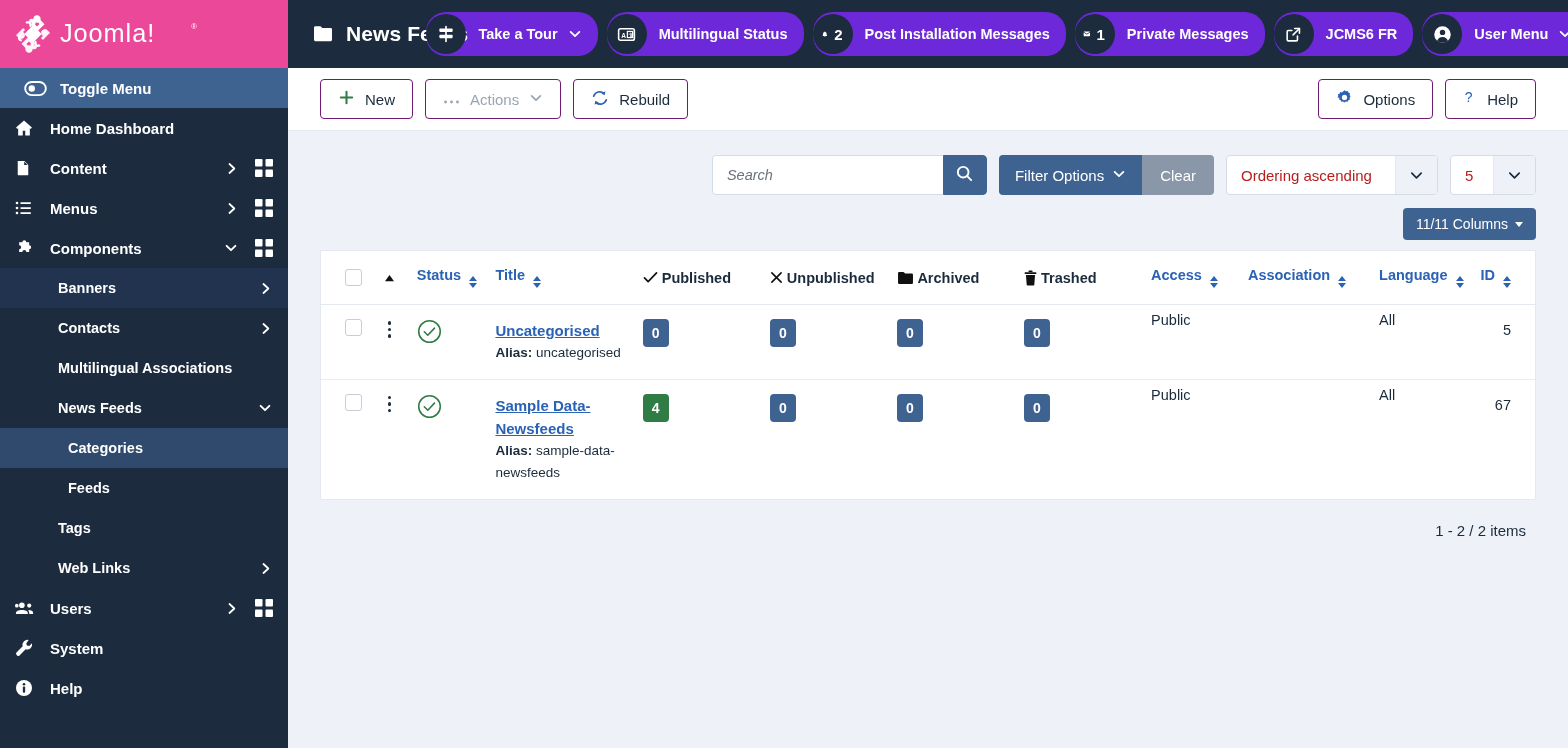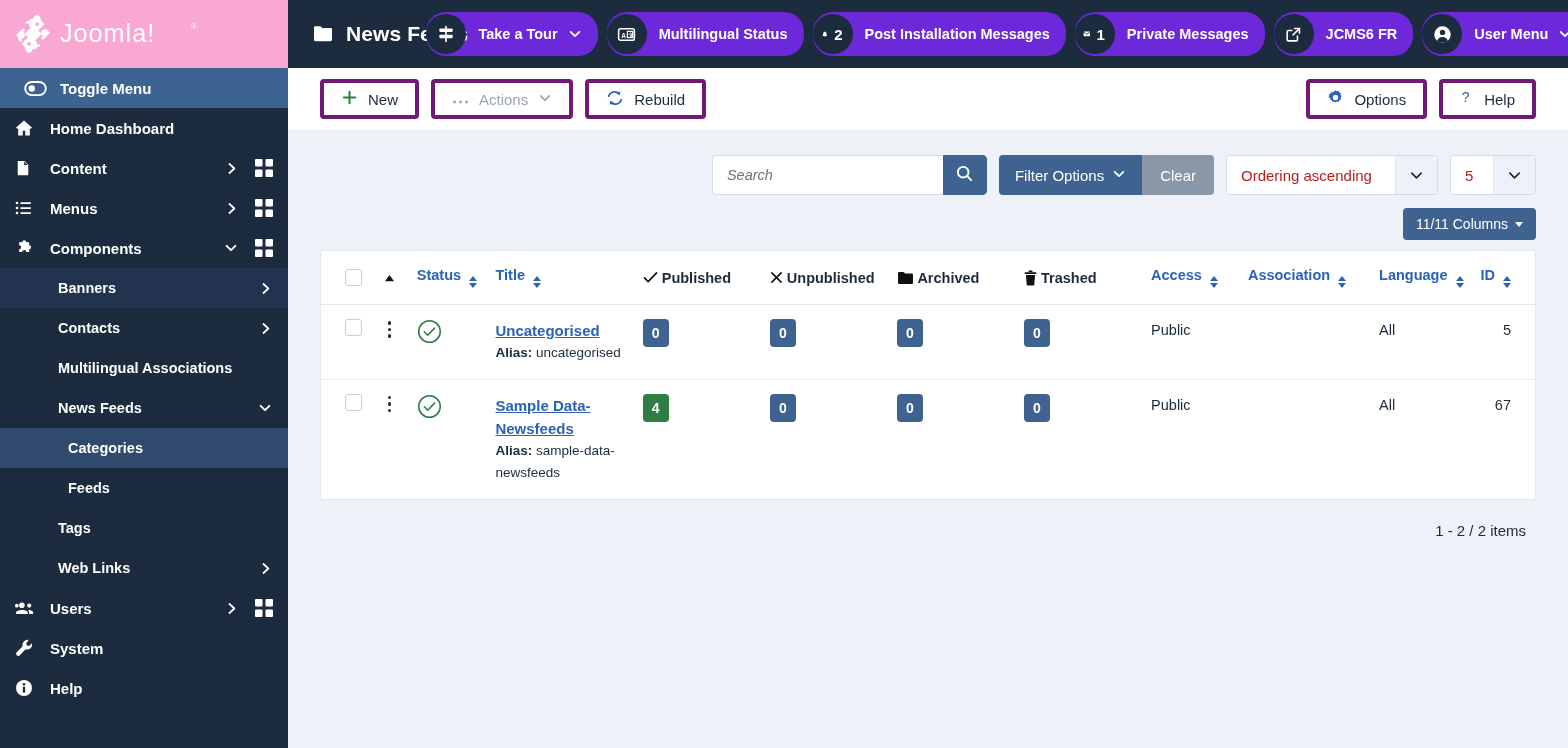--- a/index.html
+++ b/index.html
@@ -9,21 +9,21 @@
     font-family: "Liberation Sans", sans-serif;
     background: #eef2f8;
     overflow: hidden;
   }
   .app { display: flex; flex-direction: column; width: 1568px; height: 748px; }
 
   
   .header { display: flex; height: 68px; flex: 0 0 68px; }
   .brand {
     width: 288px; flex: 0 0 288px;
-    background: #f9a8d4;
+    background: #ec4899;
     display: flex; align-items: center;
     padding-left: 14px;
   }
   .brand-logo { width: 38px; height: 38px; flex: 0 0 38px; }
   .brand-text { margin-left: 8px; height: 34px; }
   .topbar {
     flex: 1; background: #1c2b3e;
     display: flex; align-items: center;
     padding: 0 16px 0 24px;
     position: relative;
@@ -101,21 +101,21 @@
     background: #fff;
     height: 63px; flex: 0 0 63px;
     display: flex; align-items: center;
     padding: 0 32px 0 32px;
     border-bottom: 1px solid #e4e8ef;
   }
   .tb-group { display: flex; gap: 12px; }
   .tb-btn {
     display: flex; align-items: center; gap: 10px;
     height: 40px; padding: 0 17px;
-    border: 4px solid #701a75; border-radius: 4px;
+    border: 1px solid #701a75; border-radius: 4px;
     background: #fff; color: #1b2b3c;
     font-size: 15px; font-family: "Liberation Sans", sans-serif;
     cursor: pointer; white-space: nowrap;
   }
   .tb-btn.disabled { color: #9aa4b2; cursor: default; }
   .tb-spacer { flex: 1; }
 
   .content { padding: 24px 32px 0 32px; flex: 1; min-height: 0; }
 
   
@@ -220,21 +220,21 @@
   }
   .alias { font-size: 13.5px; color: #1b2b3c; line-height: 1.65; }
   .alias b { font-weight: bold; }
   .count-badge {
     display: inline-flex; align-items: center; justify-content: center;
     min-width: 26px; height: 28px; padding: 0 8px;
     border-radius: 4px; color: #fff; font-size: 14px; font-weight: bold;
   }
   .count-badge.blue { background: #3f6391; }
   .count-badge.green { background: #2f7d45; }
-  .cell-plain { padding-top: 17px; }
+  .cell-plain { padding-top: 7px; }
   .cell-id { padding-top: 17px; text-align: right; padding-right: 24px !important; }
   .th-id { text-align: right !important; padding-right: 24px !important; }
 
   .pager { text-align: right; font-size: 15px; color: #1b2b3c; padding: 22px 10px 0 0; }
 </style>
 </head>
 <body>
 
 <div class="app">
 

